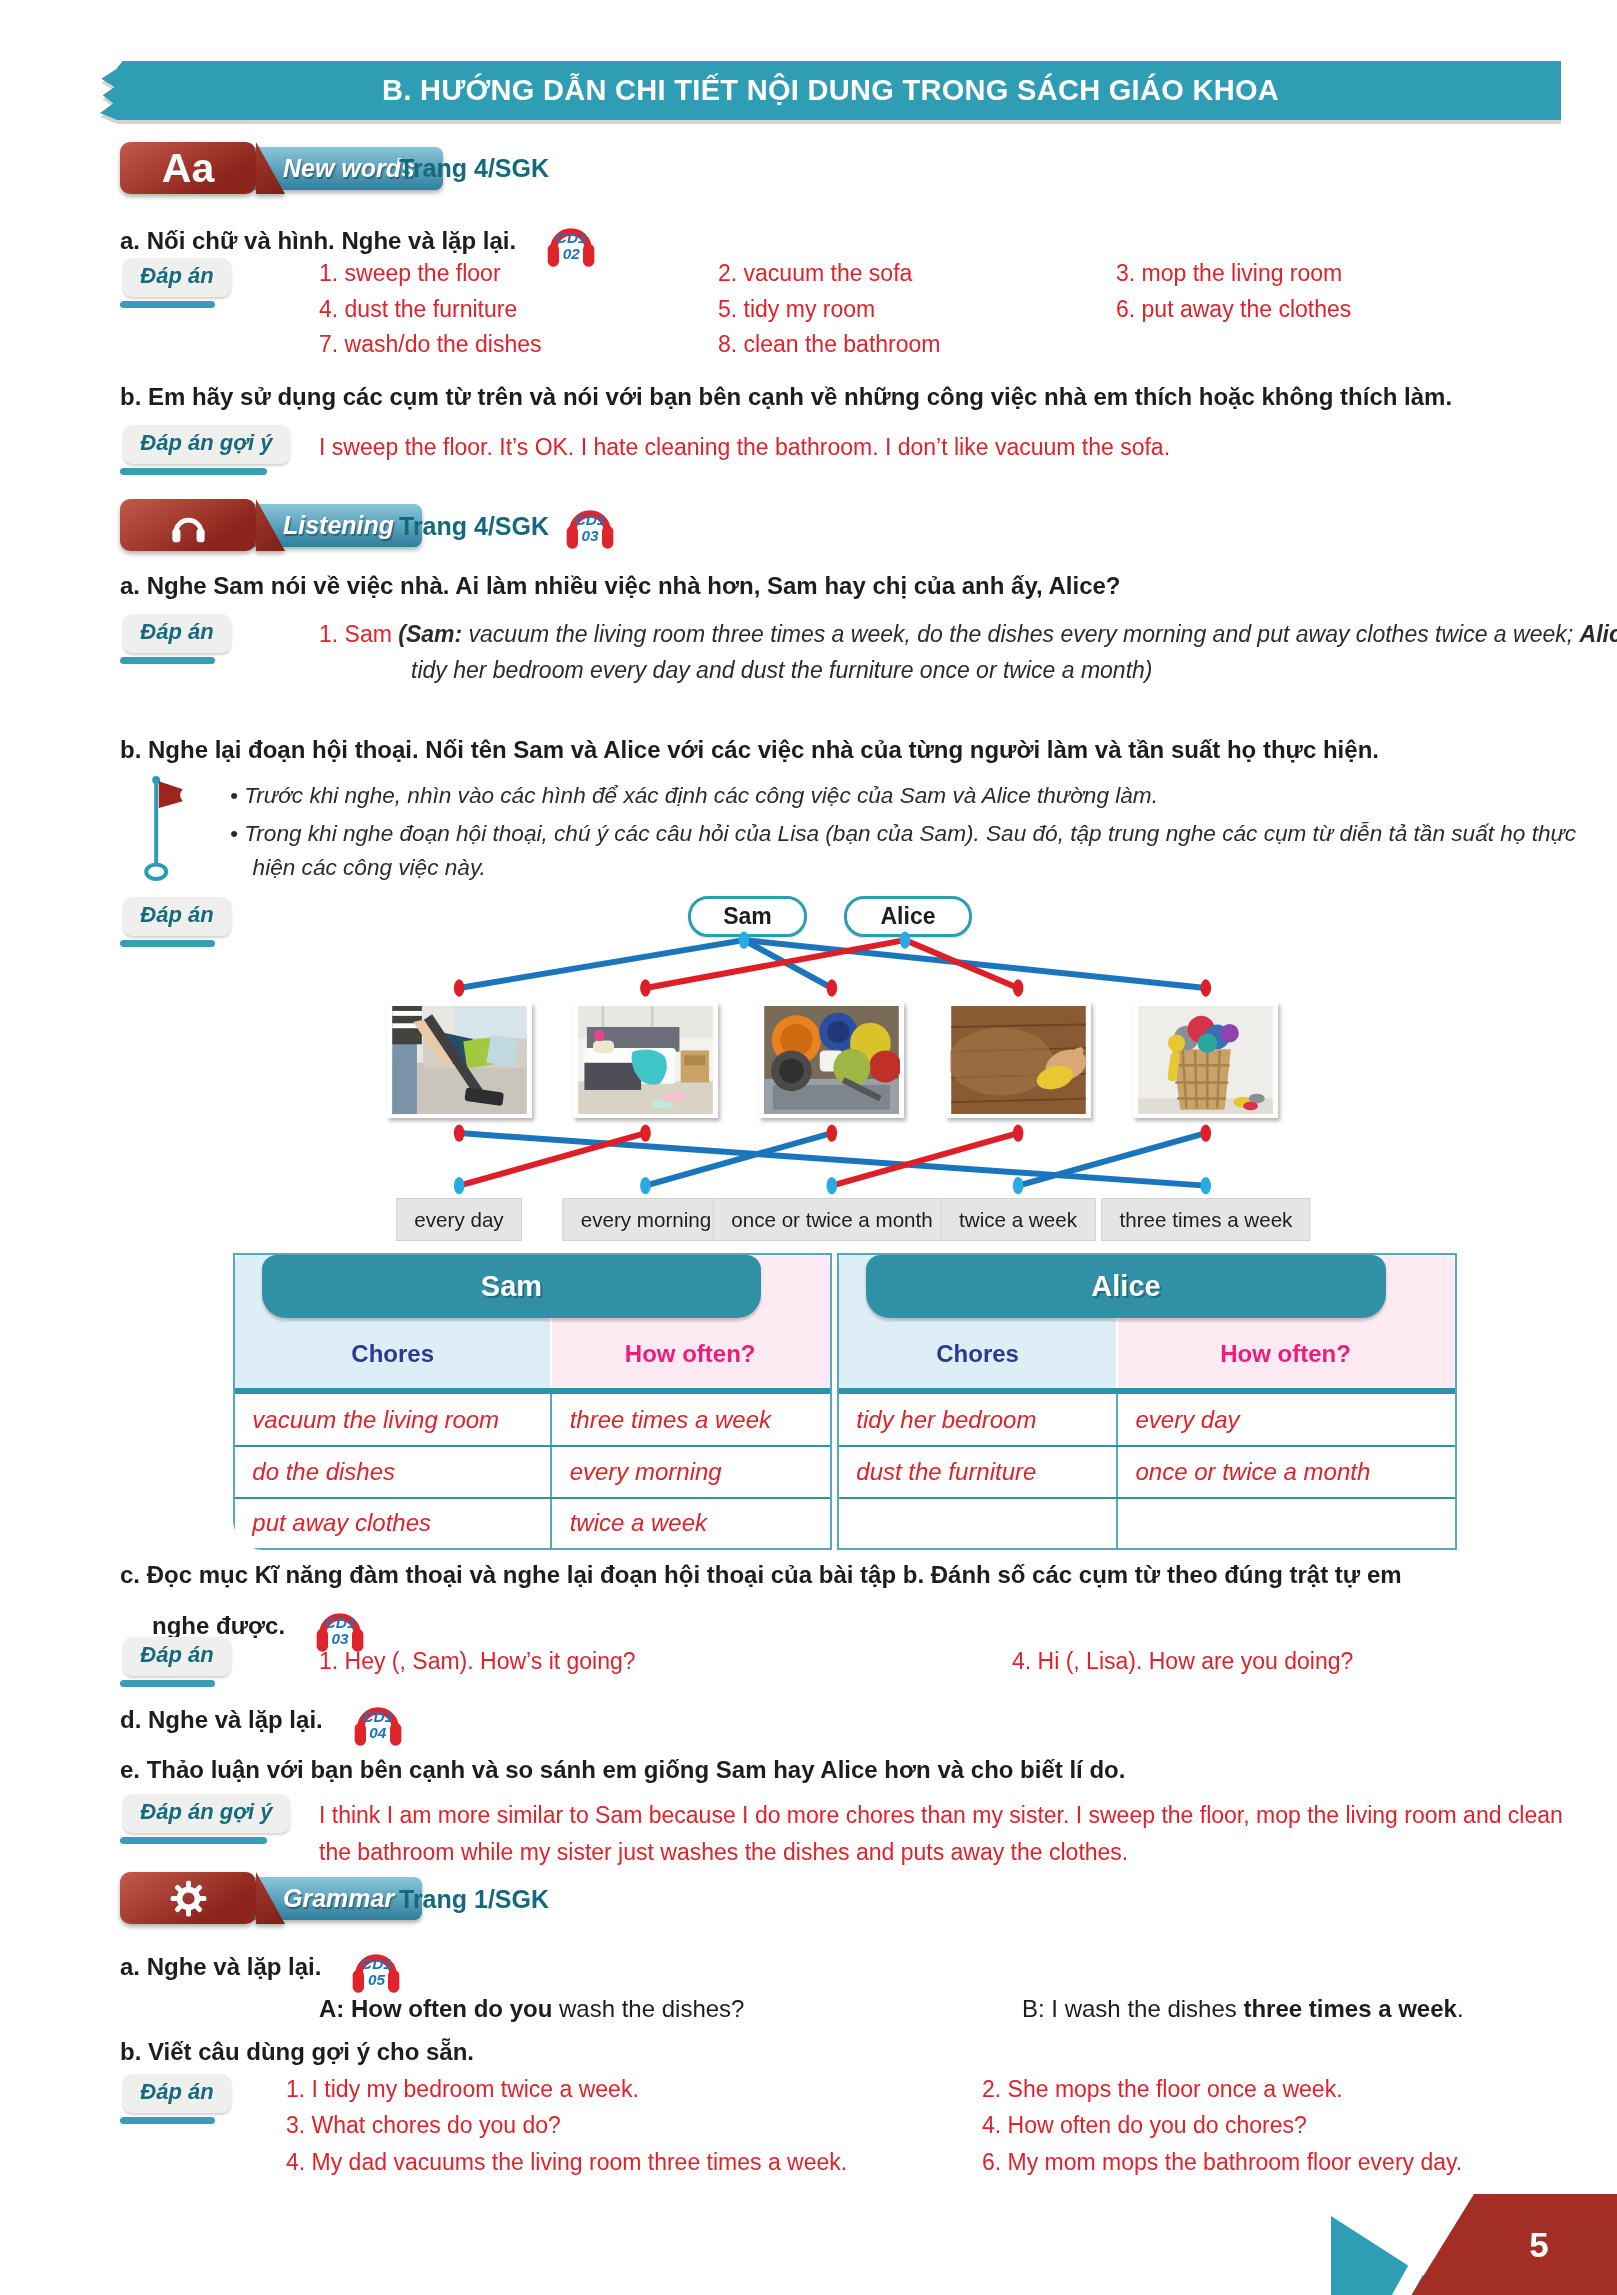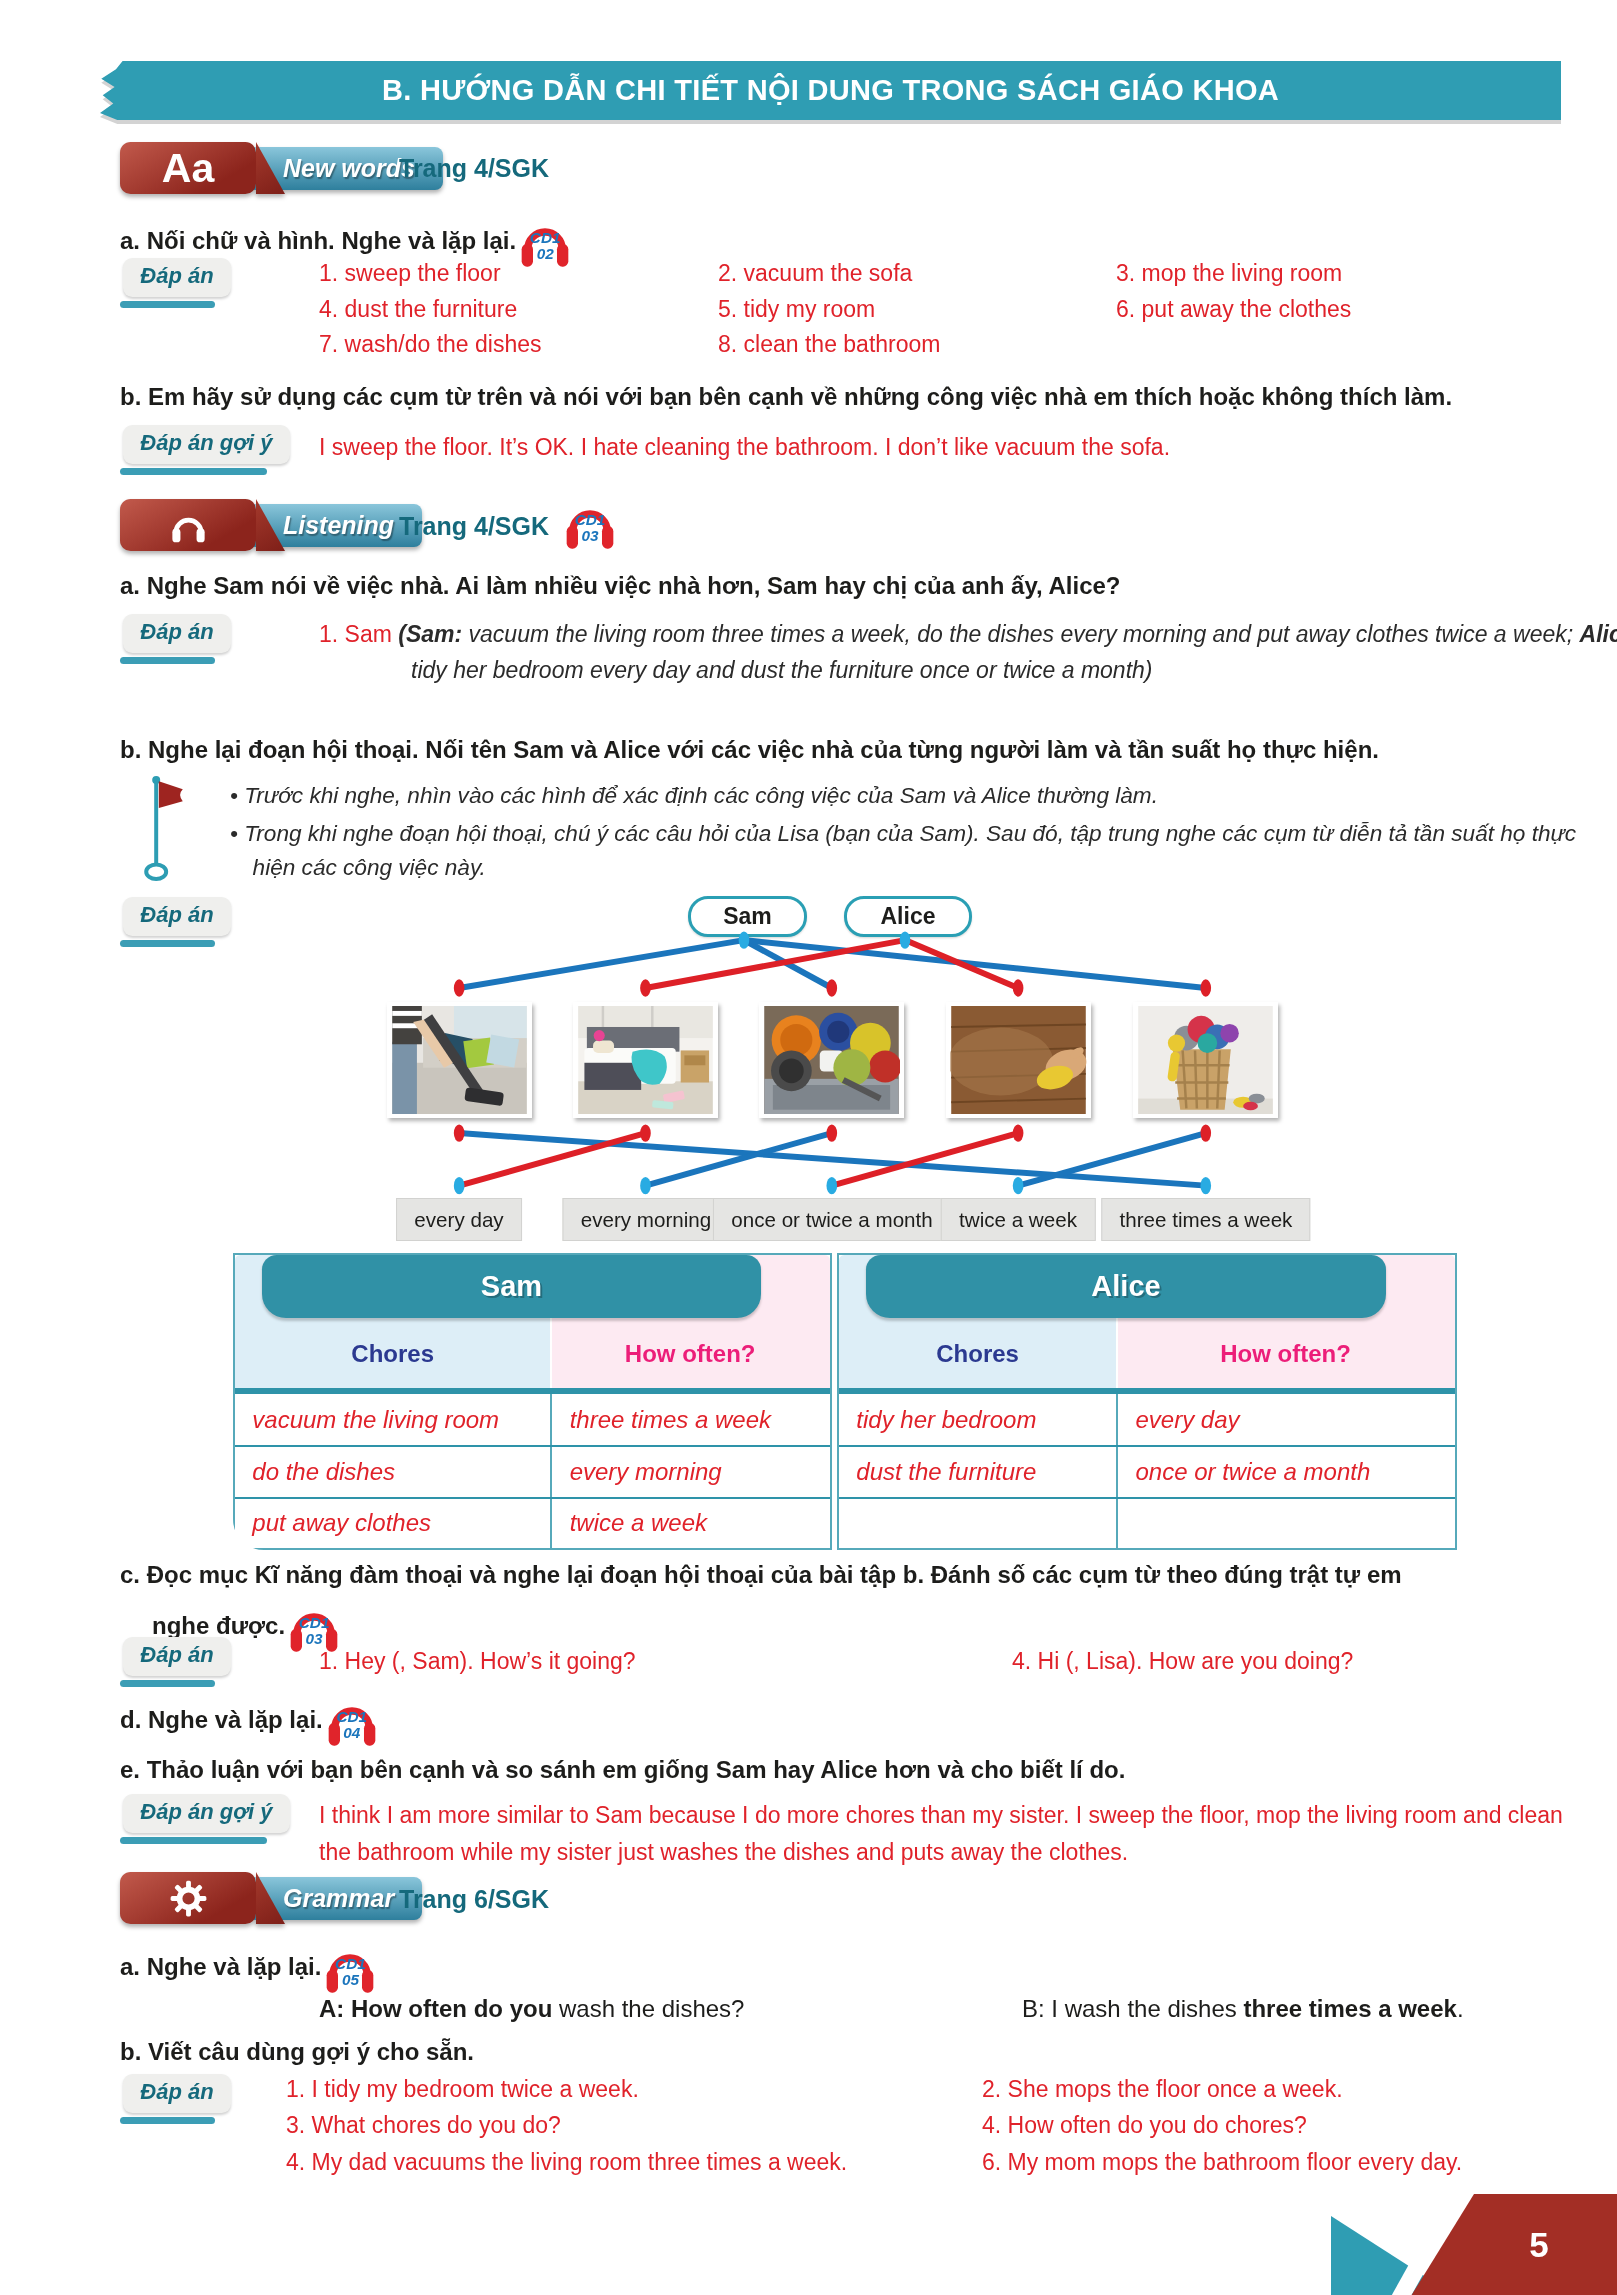--- a/index.html
+++ b/index.html
@@ -17,21 +17,21 @@
   .badge-red{position:relative;width:136px;height:52px;background:linear-gradient(150deg,#c25a4c,#8c241c 75%);
              border-radius:10.6px;display:flex;align-items:center;justify-content:center;z-index:2;}
   .badge-red::after{content:"";position:absolute;right:-29px;top:0;width:29px;height:100%;
              background:linear-gradient(150deg,#a53a2d,#7e1f18);clip-path:polygon(0 0,100% 100%,0 100%);}
   .badge-blue{margin-left:-20px;height:43px;background:linear-gradient(#8ac6db,#2e7f9d);
              border-radius:8px;color:#fff;font-weight:bold;font-style:italic;font-size:25px;
              display:flex;align-items:center;padding:0 28px 0 47px;text-shadow:1.3px 2px 1.3px rgba(0,0,0,.35);z-index:1;}
   .aa{color:#fff;font-weight:bold;font-size:41px;}
   .trang{position:absolute;color:#15697c;font-weight:bold;font-size:25px;}
   
-  .h{position:absolute;font-weight:bold;font-size:24px;color:#1d1d1b;display:flex;align-items:center;gap:5px;white-space:nowrap;}
+  .h{position:absolute;font-weight:bold;font-size:24px;color:#1d1d1b;display:flex;align-items:center;gap:31px;white-space:nowrap;}
   .red{color:#e0222a;}
   .rtxt{position:absolute;font-size:23px;color:#e0222a;}
   .lbl{position:absolute;background:#efefed;border-radius:9.3px;padding:5.3px 17.3px 8px;color:#15697c;
        font-style:italic;font-weight:bold;font-size:22px;box-shadow:0 2px 2.7px rgba(0,0,0,.18);}
   .lbl::after{content:"";position:absolute;left:-2.7px;bottom:-10.6px;height:6.7px;width:88%;
        background:#3b9db5;border-radius:4px;}
   
   .cd{position:relative;display:inline-block;width:48px;height:57px;flex:0 0 auto;}
   .cd svg{position:absolute;inset:0;}
   .cd .cd-t,.cd .cd-b{position:absolute;left:0;width:100%;text-align:center;color:#1b75bc;
@@ -420,21 +420,21 @@
             <rect x="21" y="2" width="6" height="10" rx="2" transform="rotate(45 24 24)"></rect>
             <rect x="21" y="36" width="6" height="10" rx="2" transform="rotate(45 24 24)"></rect>
             <rect x="2" y="21" width="10" height="6" rx="2" transform="rotate(45 24 24)"></rect>
             <rect x="36" y="21" width="10" height="6" rx="2" transform="rotate(45 24 24)"></rect>
           </g>
           <circle cx="24" cy="24" r="11" fill="none" stroke="#fff" stroke-width="7"></circle>
         </svg>
     </div>
     <div class="badge-blue">Grammar</div>
   </div>
-  <div class="trang" style="left:399px;top:1885px;">Trang 6/SGK</div>
+  <div class="trang" style="left:399px;top:1885px;">Trang 1/SGK</div>
 
   <div class="h" style="left:120px;top:1938px;">
     <span>a. Nghe và lặp lại.</span>
     <span class="cd">
       <svg viewBox="0 0 72 86">
           <path d="M10 56 a26 26 0 1 1 52 0" stroke="#e0242b" stroke-width="11" fill="none" stroke-linecap="round"></path>
           <rect x="1" y="48" width="17" height="34" rx="8" fill="#e0242b"></rect>
           <rect x="54" y="48" width="17" height="34" rx="8" fill="#e0242b"></rect>
         </svg>
       <span class="cd-t">CD1</span>

